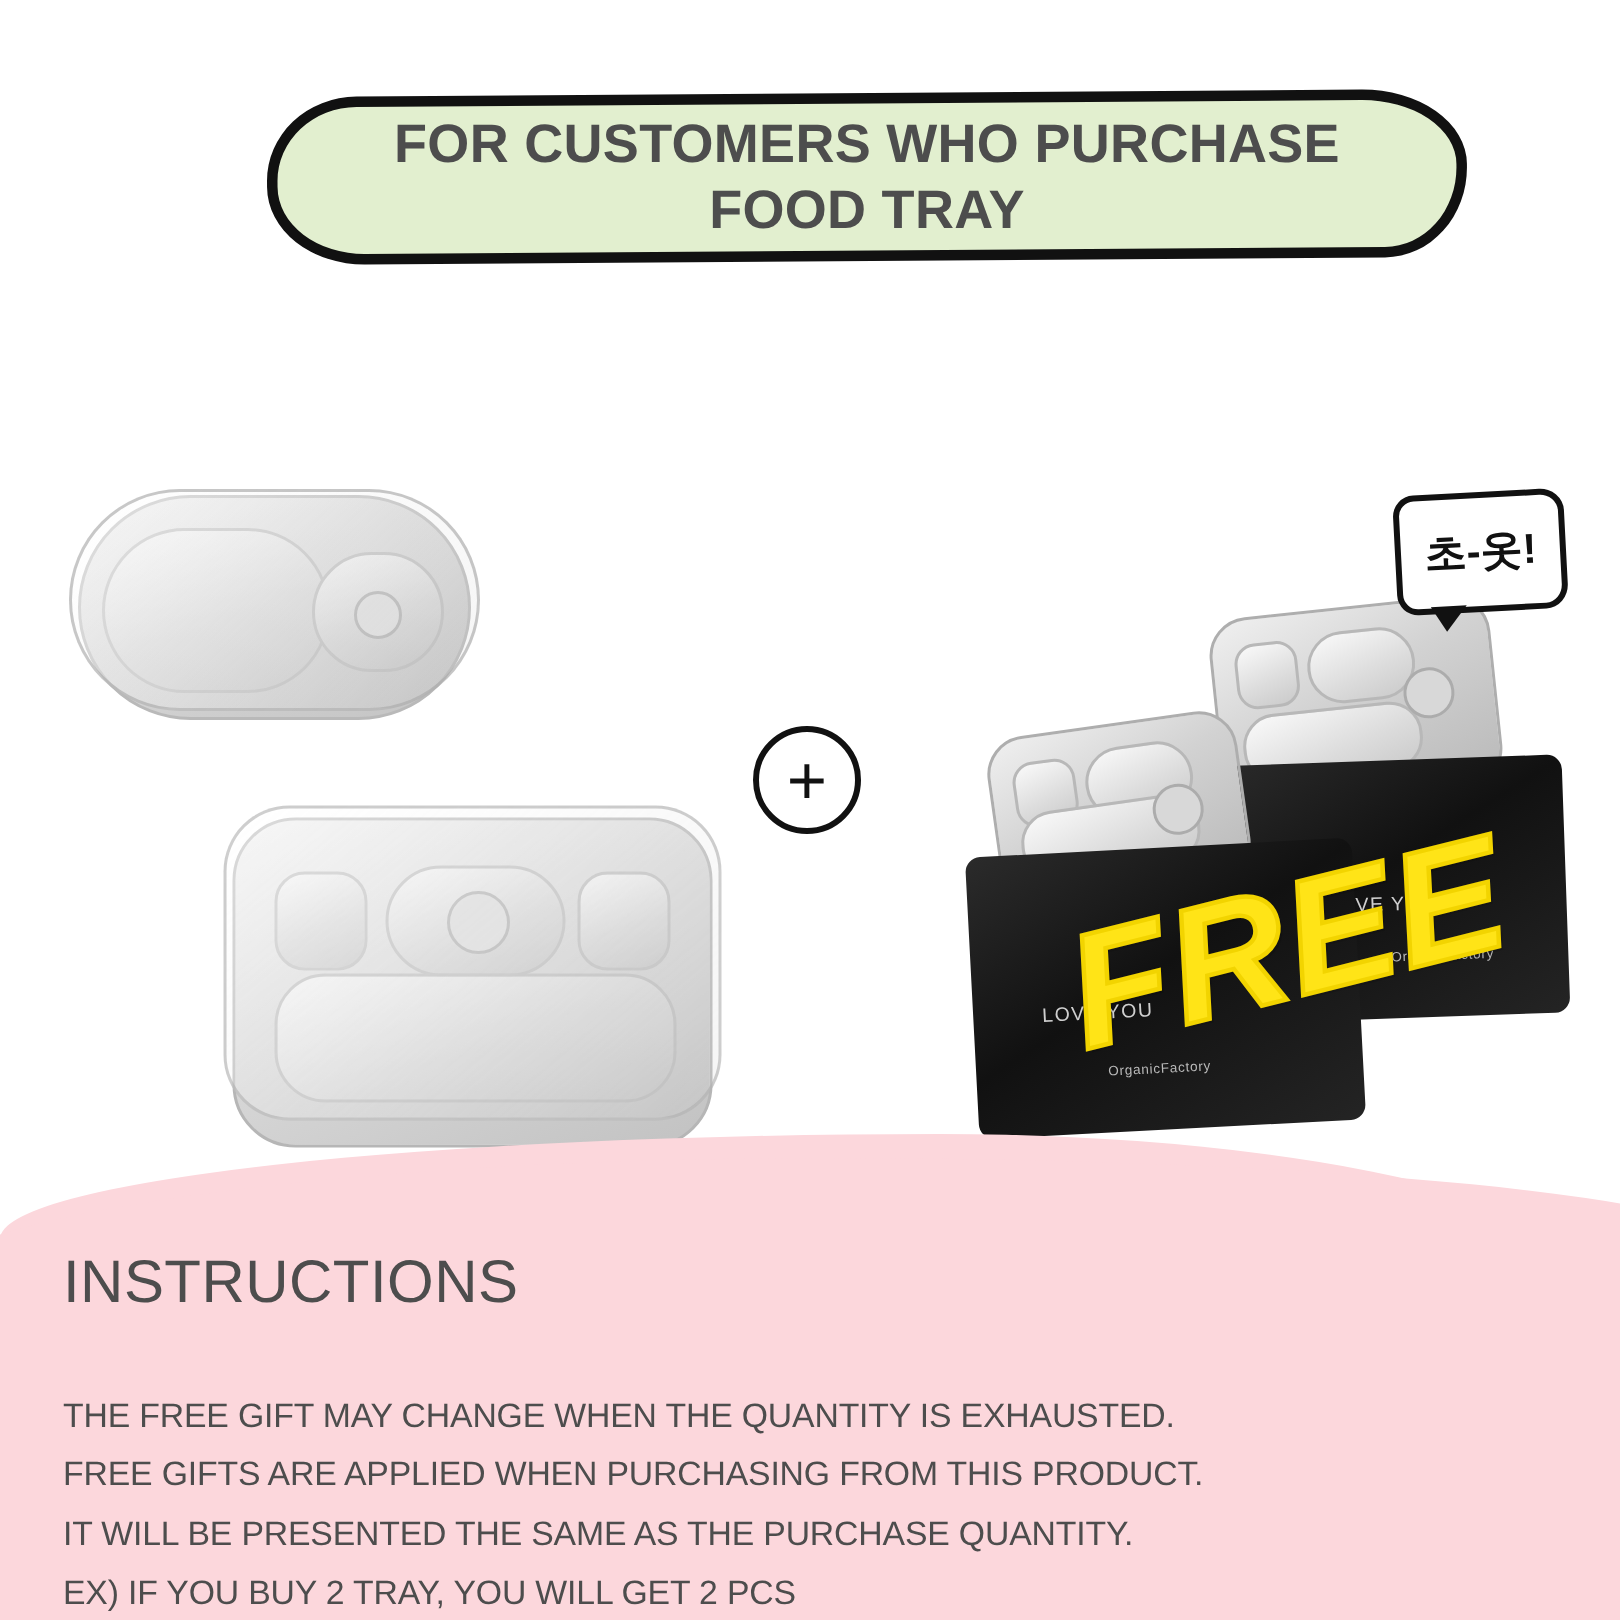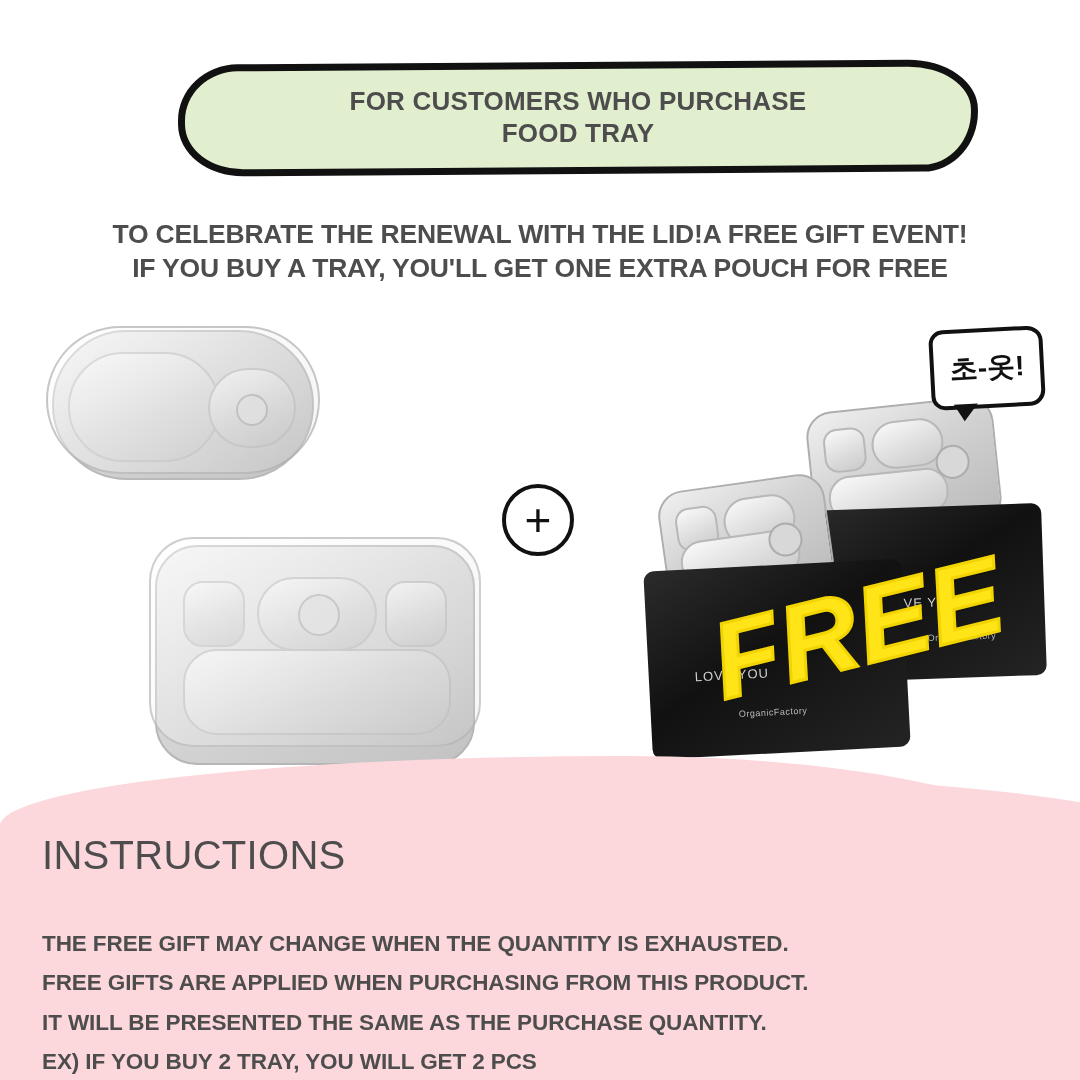--- a/index.html
+++ b/index.html
@@ -38,21 +38,21 @@
     box-sizing: border-box;
     transform: rotate(-0.4deg);
   }
   .banner-text {
     position: absolute;
     inset: 0;
     display: flex;
     align-items: center;
     justify-content: center;
     text-align: center;
-    font-size: 26px;
+    font-size: 36px;
     font-weight: bold;
     color: #4d4d4d;
     letter-spacing: 0.2px;
     line-height: 1.22;
     padding: 0 30px;
     box-sizing: border-box;
     white-space: pre-line;
   }
 
   
@@ -334,40 +334,38 @@
     font-weight: normal;
     color: #4d4d4d;
     letter-spacing: 0.3px;
   }
   .instructions-body {
     position: absolute;
     left: 42px;
     top: 924px;
     width: 1010px;
     font-size: 22.5px;
-    font-weight: bold;
+    font-weight: normal;
     color: #4d4d4d;
     line-height: 1.75;
     white-space: pre-line;
     letter-spacing: -0.1px;
   }
 </style>
 </head>
 <body>
 
 <div class="page">
 
   <div class="banner-wrap">
     <div class="banner-shape"></div>
     <div class="banner-text">FOR CUSTOMERS WHO PURCHASE
 FOOD TRAY</div>
   </div>
 
-  <div class="subhead">TO CELEBRATE THE RENEWAL WITH THE LID!A FREE GIFT EVENT!
-IF YOU BUY A TRAY, YOU'LL GET ONE EXTRA POUCH FOR FREE</div>
 
   <div class="products">
 
     <div class="tray-two">
       <div class="body">
         <div class="big-well"></div>
         <div class="small-well"></div>
         <div class="logo-dot"></div>
       </div>
       <div class="lid-sheen"></div>

